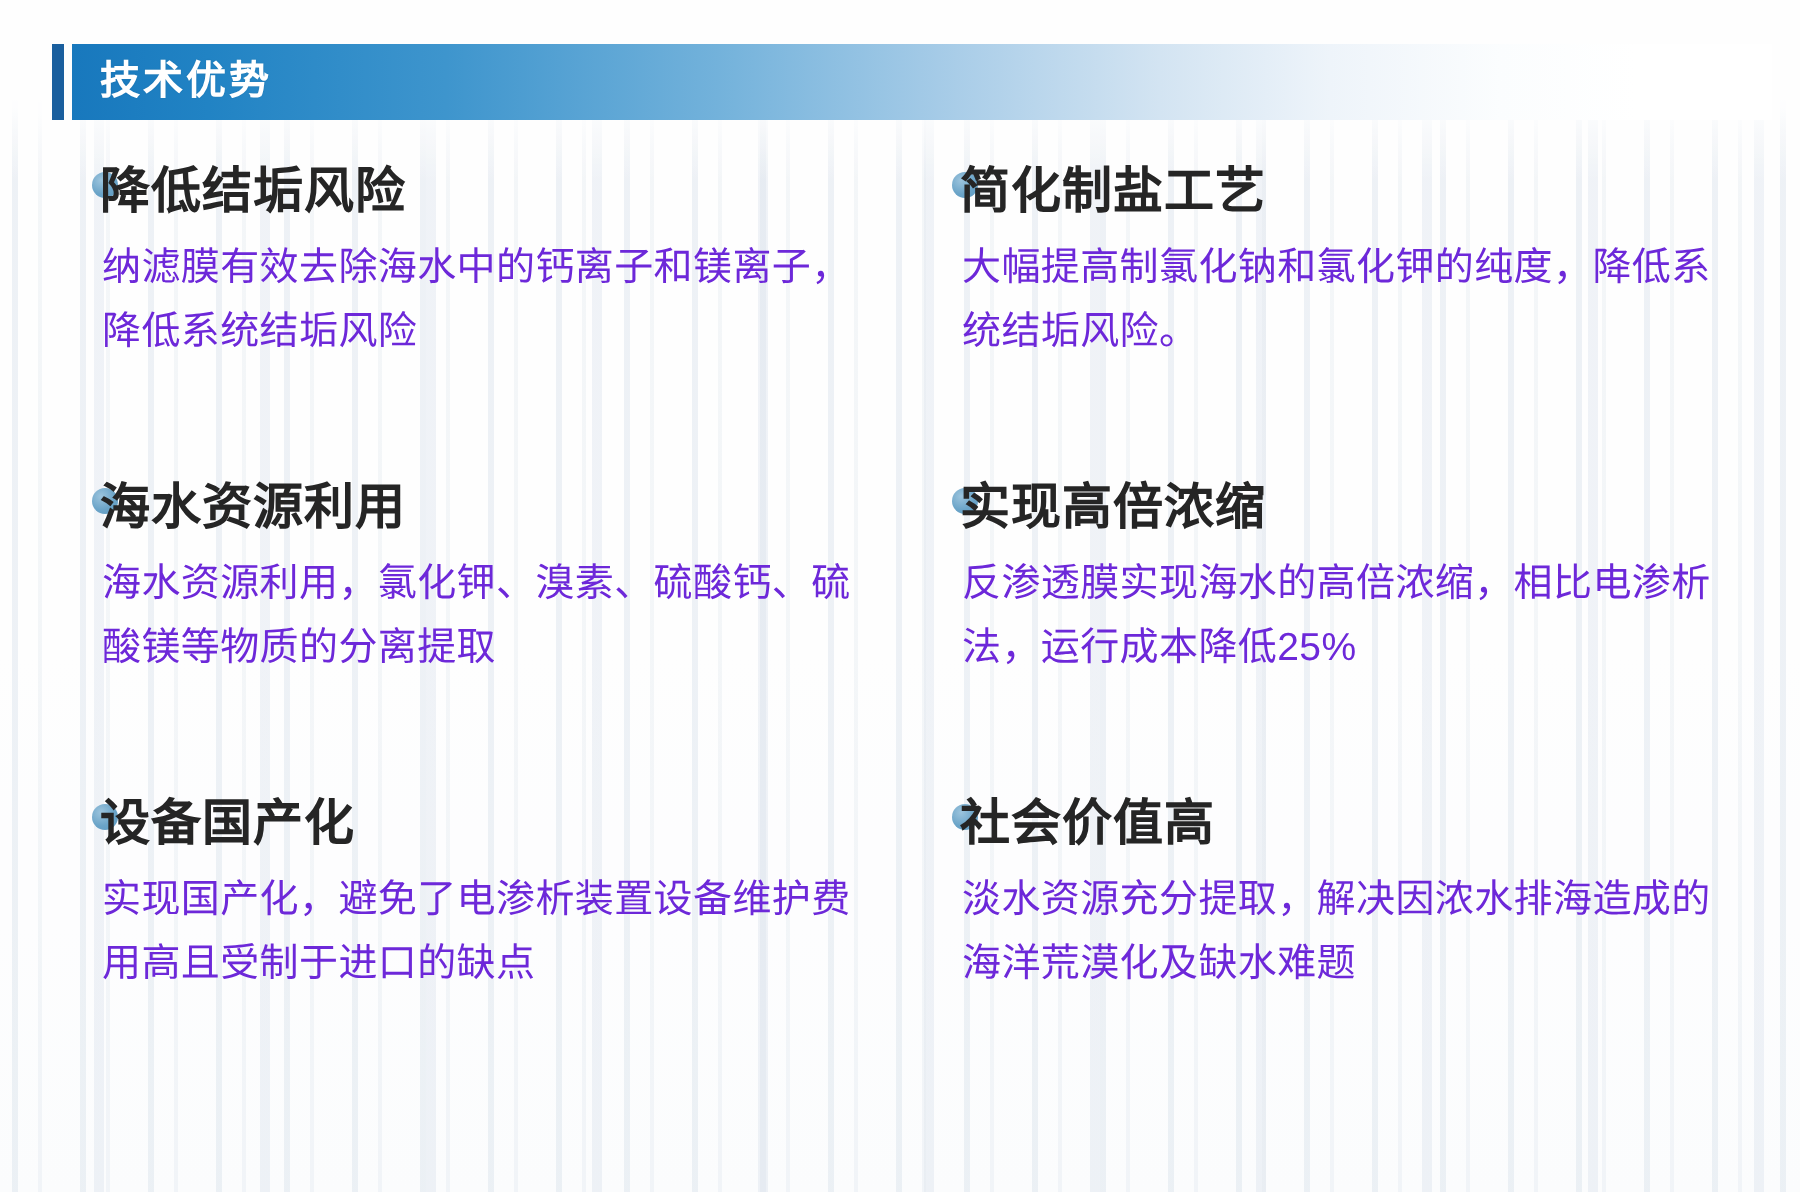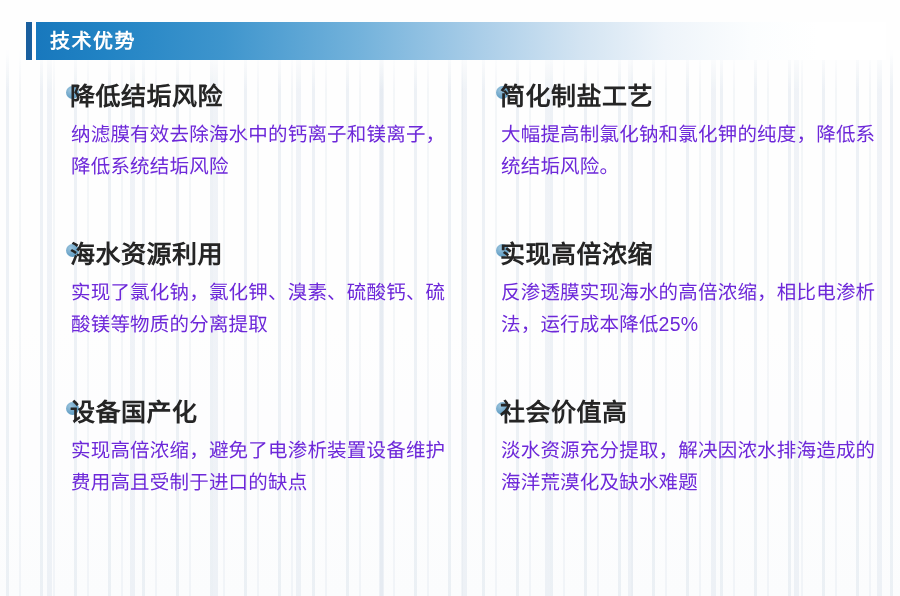--- a/index.html
+++ b/index.html
@@ -121,21 +121,21 @@
     position: absolute;
     left: 0;
     top: 82px;
     width: 900px;
     height: 514px;
     z-index: 2;
     display: grid;
     grid-template-columns: 430px 430px;
     grid-template-rows: 158px 158px auto;
     column-gap: 0px;
-    padding-left: 64px;
+    padding-left: 44px;
     box-sizing: border-box;
   }
 
   .feature {
     position: relative;
     padding-right: 18px;
   }
 
   .feature-dot {
     position: absolute;
@@ -197,33 +197,33 @@
 
     <div class="feature">
       <span class="feature-dot"></span>
       <h2 class="feature-title">简化制盐工艺</h2>
       <p class="feature-desc">大幅提高制氯化钠和氯化钾的纯度，降低系统结垢风险。</p>
     </div>
 
     <div class="feature">
       <span class="feature-dot"></span>
       <h2 class="feature-title">海水资源利用</h2>
-      <p class="feature-desc">实现了氯化钠，氯化钾、溴素、硫酸钙、硫酸镁等物质的分离提取</p>
+      <p class="feature-desc">海水资源利用，氯化钾、溴素、硫酸钙、硫酸镁等物质的分离提取</p>
     </div>
 
     <div class="feature">
       <span class="feature-dot"></span>
       <h2 class="feature-title">实现高倍浓缩</h2>
       <p class="feature-desc">反渗透膜实现海水的高倍浓缩，相比电渗析法，运行成本降低25%</p>
     </div>
 
     <div class="feature">
       <span class="feature-dot"></span>
       <h2 class="feature-title">设备国产化</h2>
-      <p class="feature-desc">实现高倍浓缩，避免了电渗析装置设备维护费用高且受制于进口的缺点</p>
+      <p class="feature-desc">实现国产化，避免了电渗析装置设备维护费用高且受制于进口的缺点</p>
     </div>
 
     <div class="feature">
       <span class="feature-dot"></span>
       <h2 class="feature-title">社会价值高</h2>
       <p class="feature-desc">淡水资源充分提取，解决因浓水排海造成的海洋荒漠化及缺水难题</p>
     </div>
 
   </div>
 

